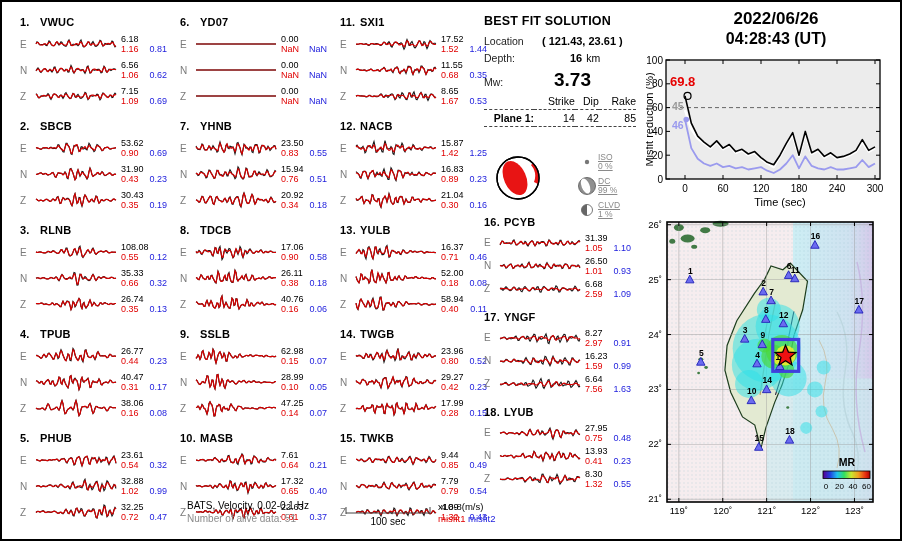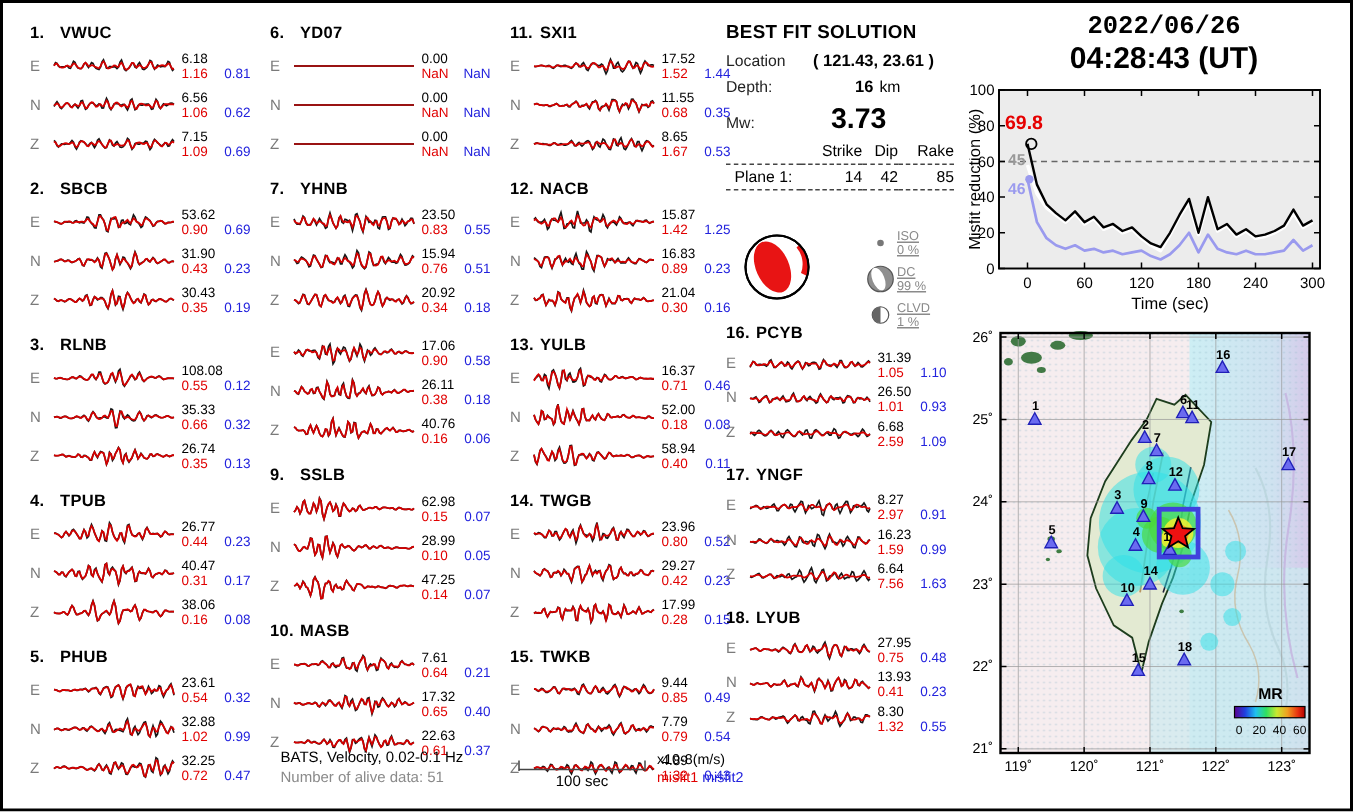--- a/index.html
+++ b/index.html
@@ -22,31 +22,31 @@
   .m2{color:#2222dd;}
   
   .bfp{position:absolute;left:482px;top:12px;width:162px;font-size:10.5px;}
   .bfp .t{font-size:12.5px;font-weight:bold;margin-bottom:7px;letter-spacing:.2px;}
   .bfrow{display:flex;align-items:baseline;margin-bottom:5px;}
   .bfl{width:58px;color:#222;}
   .bfv{font-weight:bold;font-size:11px;}
   .mwv{font-weight:bold;font-size:19px;}
   .sdr{width:152px;border-collapse:collapse;margin-top:2px;font-size:10.5px;}
   .sdr td{padding:2px 0;text-align:right;}
-  .sdr td.lab{text-align:center;width:50px;}
+  .sdr td.lab{text-align:right;width:50px;font-weight:bold;}
   .sdr tr.hd td{border-bottom:1px dashed #444;}
   .sdr tr.pl td{border-bottom:1px dashed #444;}
   .mech{position:absolute;left:10px;top:140px;}
   .deco{position:absolute;left:92px;top:136px;}
   .ditem{display:flex;align-items:center;height:24px;color:#8a8a8a;font-size:8.5px;line-height:9px;text-decoration:underline;}
   .ditem .ic{width:22px;display:flex;justify-content:center;}
   
   .etitle{position:absolute;left:652px;top:6px;width:244px;text-align:center;font-weight:bold;}
-  .etitle .d1{font-size:17px;line-height:21px;font-family:Liberation Mono, monospace;}
-  .etitle .d2{font-size:20px;line-height:20px;}
+  .etitle .d1{font-size:17px;line-height:21px;}
+  .etitle .d2{font-size:16px;line-height:20px;}
   .footer-bats{position:absolute;left:185px;top:497px;font-size:10px;line-height:13px;}
   .footer-bats .g{color:#8a8a8a;}
   .sbar{position:absolute;left:343px;top:504px;width:86px;}
   .sbar svg{display:block;}
   .sbar .lab{text-align:center;font-size:10px;margin-top:1px;}
   .funits{position:absolute;left:436px;top:499px;font-size:9.5px;line-height:12px;}
   .fres{position:absolute;left:502px;top:499px;font-size:10px;line-height:13px;}
   .fres .g{color:#8a8a8a;}
   svg text{font-family:"Liberation Sans","DejaVu Sans",sans-serif;}
 </style>
@@ -367,20 +367,21 @@
           <span class="vals">
             <span class="amp">20.92</span>
             <span class="mrow">
               <span class="m1">0.34</span>
               <span class="m2">0.18</span>
             </span>
           </span>
         </div>
       </div>
       <div class="sgroup">
+        <div class="shead"><span class="snum">8.</span><span>TDCB</span></div>
         <div class="wrow">
           <span class="axis">E</span>
           <svg class="wplot" width="84" height="26">
             <polyline points="2,12.7 3,13.9 4,12.9 5,11.4 6,12.3 7,14.8 8,15.5 9,13.5 10,11.4 11,11.2 12,11.9 13,12.1 14,11.9 15,11.6 16,11.6 17,13.1 18,16.3 19,17.3 20,13.4 21,8.6 22,9.4 23,14.0 24,14.3 25,9.1 26,7.4 27,13.8 28,20.6 29,18.9 30,12.4 31,10.2 32,12.8 33,14.1 34,11.7 35,9.4 36,9.9 37,12.6 38,16.2 39,18.9 40,17.5 41,12.7 42,10.2 43,13.0 44,15.4 45,12.1 46,7.5 47,9.4 48,16.1 49,18.8 50,15.0 51,11.4 52,12.5 53,14.8 54,13.8 55,10.9 56,9.9 57,11.4 58,13.2 59,14.1 60,14.1 61,13.4 62,12.4 63,12.5 64,13.2 65,12.9 66,11.4 67,10.7 68,12.1 69,13.8 70,13.8 71,12.6 72,12.3 73,13.3 74,13.7 75,12.9 76,12.0 77,12.1 78,12.9 79,13.4 80,13.4 81,13.4 82,13.4" fill="none" stroke="#161616" stroke-width="1.1"></polyline>
             <polyline points="2,12.4 3,13.6 4,13.3 5,12.4 6,12.7 7,14.1 8,14.8 9,13.6 10,11.8 11,11.0 12,11.3 13,12.1 14,12.8 15,12.7 16,12.2 17,13.1 18,15.5 19,16.4 20,13.3 21,9.1 22,9.0 23,12.7 24,14.1 25,11.3 26,9.8 27,13.6 28,18.4 29,18.0 30,13.4 31,10.3 32,10.9 33,12.3 34,12.3 35,11.5 36,11.4 37,12.8 38,15.8 39,18.3 40,17.1 41,12.6 42,9.8 43,11.7 44,14.3 45,12.8 46,9.7 47,10.6 48,15.3 49,17.8 50,15.5 51,12.2 52,11.9 53,13.1 54,13.1 55,11.7 56,10.9 57,11.6 58,13.0 59,14.2 60,14.4 61,13.4 62,12.3 63,12.1 64,12.8 65,12.8 66,11.8 67,11.3 68,12.3 69,13.6 70,13.8 71,12.9 72,12.5 73,12.9 74,13.3 75,12.9 76,12.3 77,12.3 78,12.8 79,13.3 80,13.5 81,13.5 82,13.3" fill="none" stroke="#d40000" stroke-width="1.2"></polyline>
           </svg>
           <span class="vals">
             <span class="amp">17.06</span>
             <span class="mrow">
               <span class="m1">0.90</span>

